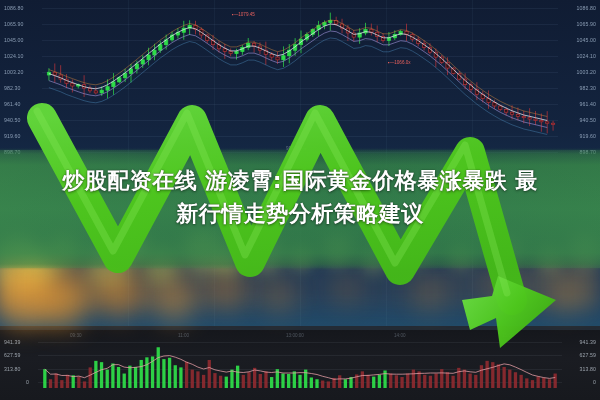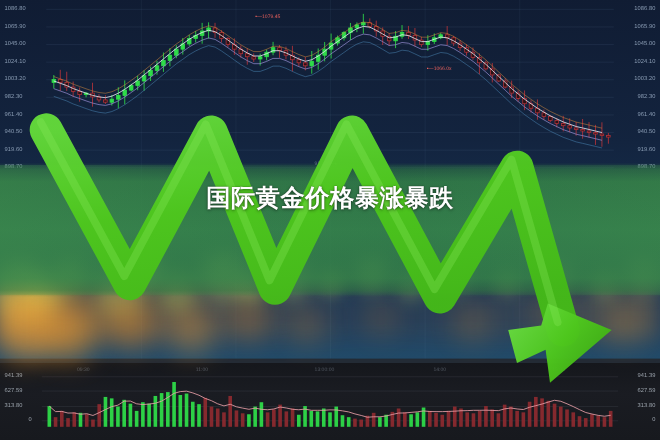--- a/index.html
+++ b/index.html
@@ -497,16 +497,17 @@
     </defs>
 
     <path id="arrow-path" d="M 42 118 L 118 258 L 192 120 L 250 262 L 320 120 L 400 270 L 470 152 L 512 300" fill="none" stroke="url(#agrad)" stroke-width="30" stroke-linejoin="round" stroke-linecap="round" opacity="0.97"></path>
 
     <path id="arrow-head" d="M 498 276 L 556 300 L 500 348 L 496 318 L 470 330 L 462 300 L 492 296 Z" fill="url(#agrad2)" opacity="0.97"></path>
 
     <path d="M 42 118 L 118 258 L 192 120 L 250 262 L 320 120 L 400 270 L 470 152 L 512 300" fill="none" stroke="#8bea5e" stroke-width="7" stroke-linejoin="round" stroke-linecap="round" opacity="0.30" transform="translate(-5,-7)"></path>
   </svg>
 
   <div id="headline">
-    <span class="ln">国际黄金价格暴涨暴跌</span>
+    <span class="ln">炒股配资在线 游凌霄:国际黄金价格暴涨暴跌 最</span>
+    <span class="ln">新行情走势分析策略建议</span>
   </div>
 
 </div>
 
 </body></html>

